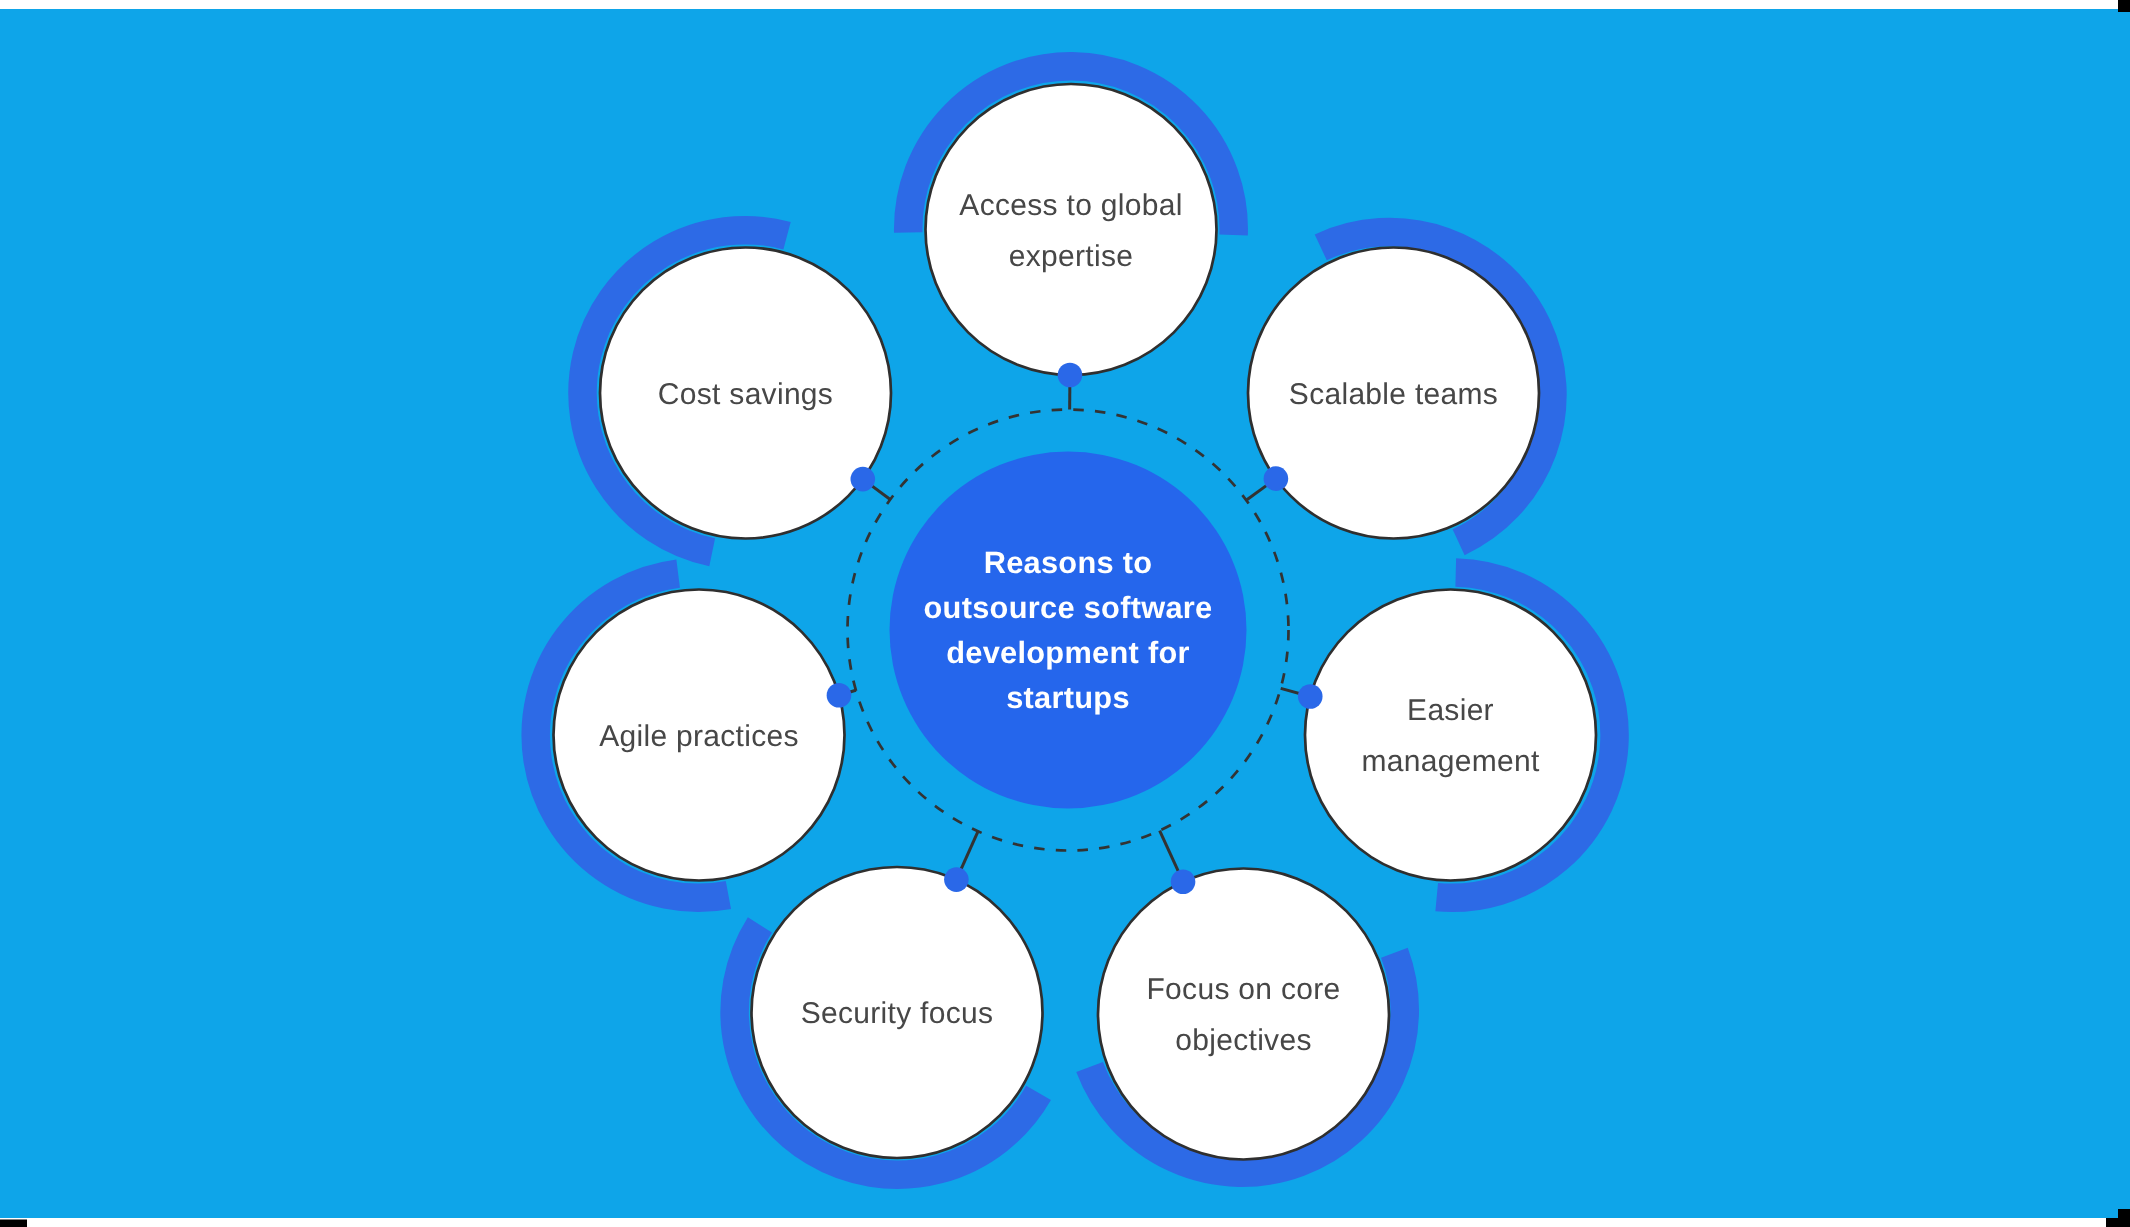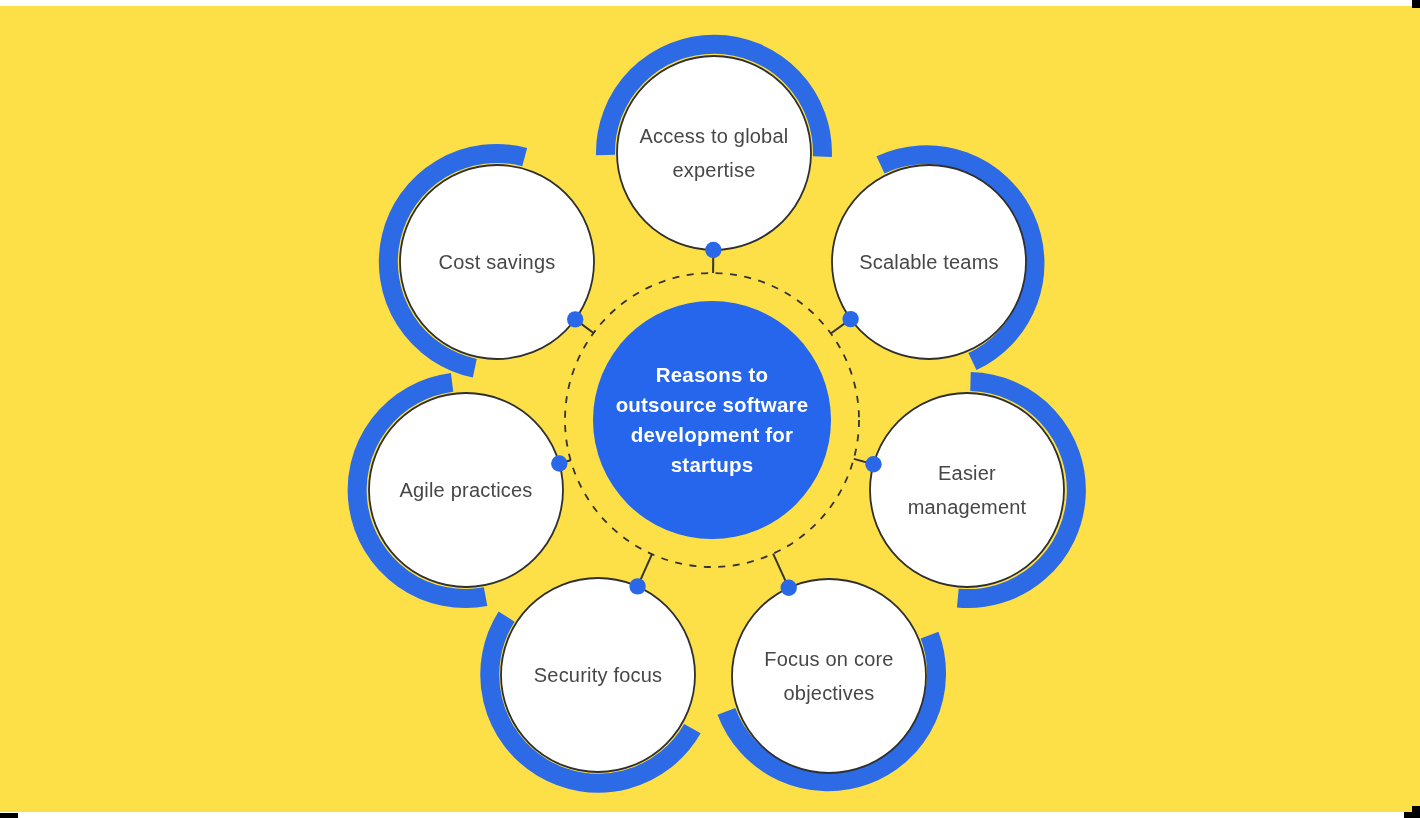--- a/index.html
+++ b/index.html
@@ -19,21 +19,21 @@
   .corner-mark { position: absolute; background: #000000; }
   .mark-tr  { right: 0;  top: 0;    width: 8px;  height: 8px; }
   .mark-bl  { left: 0;   bottom: 0; width: 18px; height: 5px; }
   .mark-br1 { right: 0;  bottom: 0; width: 8px;  height: 12px; }
   .mark-br2 { right: 0;  bottom: 0; width: 16px; height: 6px; }
   text { user-select: none; }
 </style>
 </head>
 <body>
 
-<div class="frame" style="background: #fde047;">
+<div class="frame" style="background: #0ea5e9;">
   <svg id="diagram" width="1420" height="818" viewBox="0 0 1420 818">
       <path d="M 605.5 155.0 A 108.5 108.5 0 1 1 822.4 156.7" fill="none" stroke="#2d6ae6" stroke-width="19" stroke-linecap="butt"></path>
       <path d="M 880.5 164.9 A 108.5 108.5 0 1 1 972.4 361.5" fill="none" stroke="#2d6ae6" stroke-width="19" stroke-linecap="butt"></path>
       <path d="M 970.5 381.6 A 108.5 108.5 0 1 1 957.8 598.1" fill="none" stroke="#2d6ae6" stroke-width="19" stroke-linecap="butt"></path>
       <path d="M 929.6 635.2 A 108.5 108.5 0 1 1 726.4 711.4" fill="none" stroke="#2d6ae6" stroke-width="19" stroke-linecap="butt"></path>
       <path d="M 692.4 728.6 A 108.5 108.5 0 1 1 506.6 616.6" fill="none" stroke="#2d6ae6" stroke-width="19" stroke-linecap="butt"></path>
       <path d="M 485.6 596.7 A 108.5 108.5 0 1 1 452.1 382.4" fill="none" stroke="#2d6ae6" stroke-width="19" stroke-linecap="butt"></path>
       <path d="M 474.8 368.2 A 108.5 108.5 0 1 1 524.7 157.1" fill="none" stroke="#2d6ae6" stroke-width="19" stroke-linecap="butt"></path>
       <circle cx="712" cy="420" r="147" fill="none" stroke="#333333" stroke-width="1.8" stroke-dasharray="7 7.5"></circle>
       <line x1="713.3" y1="250.0" x2="713.1" y2="273.0" stroke="#333333" stroke-width="2"></line>

